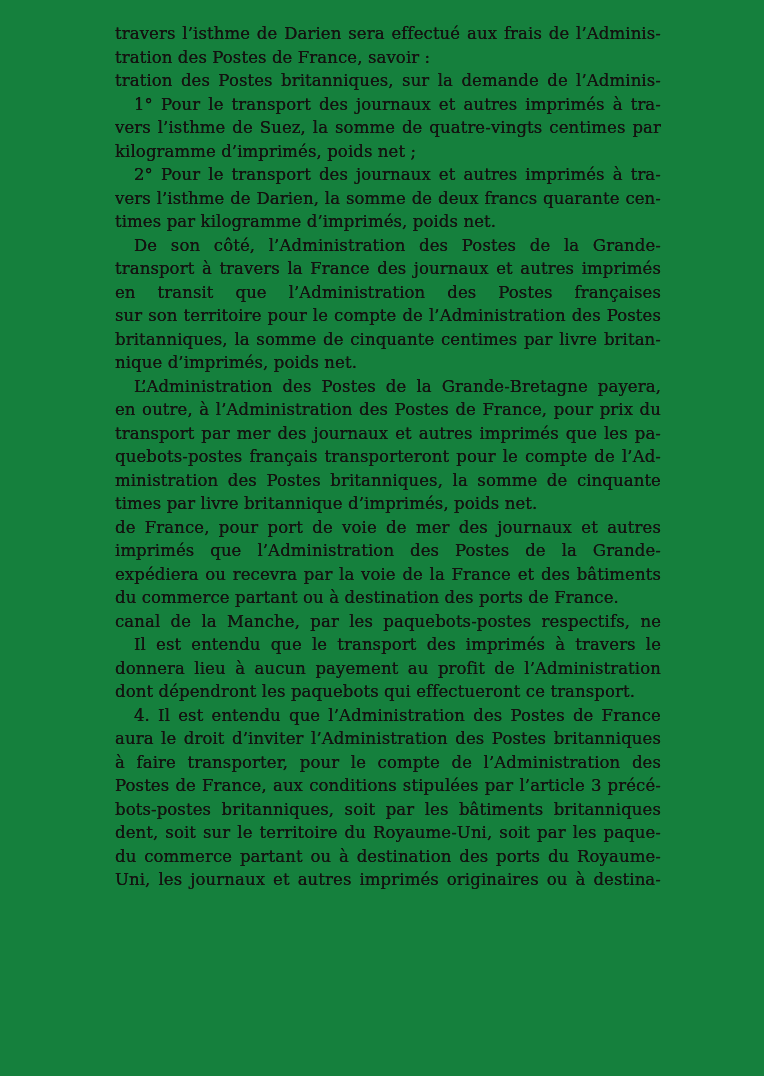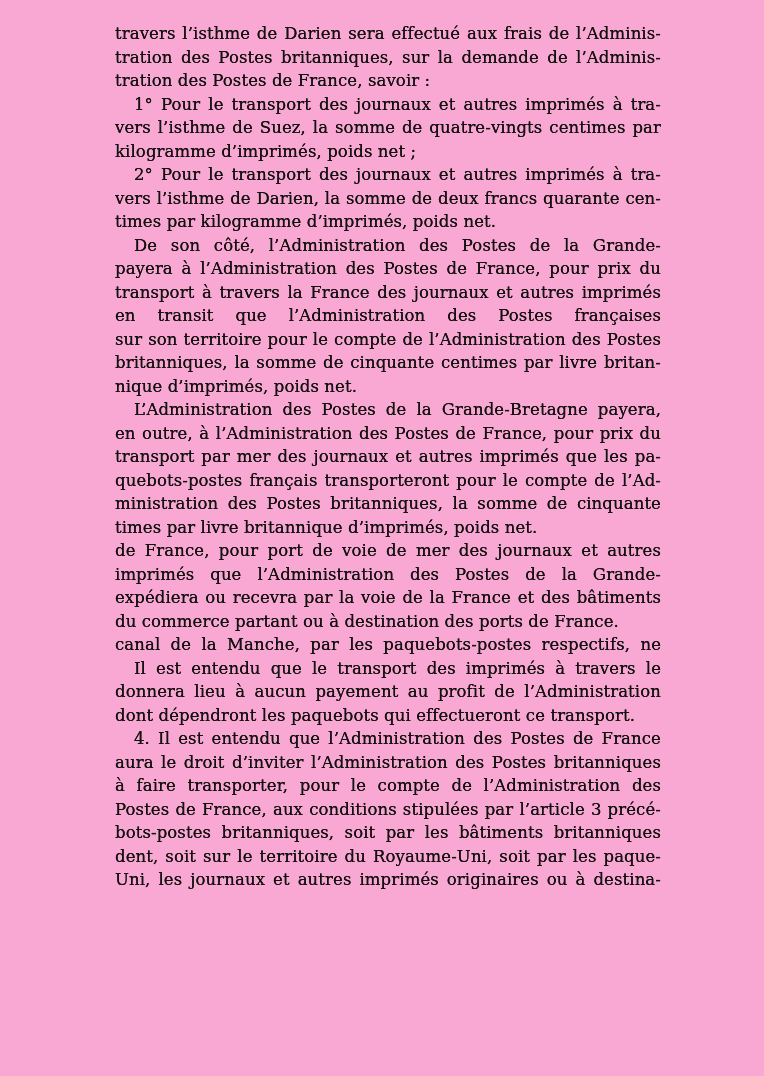--- a/index.html
+++ b/index.html
@@ -10,21 +10,21 @@
     width: 764px;
     height: 1076px;
     background: #fdfdfc;
     overflow: hidden;
     font-family: "DejaVu Serif", "Liberation Serif", serif;
   }
   .scan-page {
     position: relative;
     width: 764px;
     height: 1076px;
-    background: #f9a8d4;
+    background: #15803d;
   }
   .text-block {
     position: absolute;
     left: 115px;
     top: 22px;
     width: 546px;
     color: #141210;
     font-size: 16.5px;
     line-height: 23.5px;
     font-weight: 500;
@@ -49,36 +49,35 @@
     text-indent: 19px;
   }
 </style>
 </head>
 <body>
 
 <div class="scan-page">
   <div class="text-block">
       <div class="para">
         <div class="line">travers l’isthme de Darien sera effectué aux frais de l’Adminis-</div>
+        <div class="line lastline">tration des Postes de France, savoir :</div>
         <div class="line">tration des Postes britanniques, sur la demande de l’Adminis-</div>
-        <div class="line lastline">tration des Postes de France, savoir :</div>
       </div>
       <div class="para">
         <div class="line firstindent">1° Pour le transport des journaux et autres imprimés à tra-</div>
         <div class="line">vers l’isthme de Suez, la somme de quatre-vingts centimes par</div>
         <div class="line lastline">kilogramme d’imprimés, poids net ;</div>
       </div>
       <div class="para">
         <div class="line firstindent">2° Pour le transport des journaux et autres imprimés à tra-</div>
         <div class="line">vers l’isthme de Darien, la somme de deux francs quarante cen-</div>
         <div class="line lastline">times par kilogramme d’imprimés, poids net.</div>
       </div>
       <div class="para">
         <div class="line firstindent">De son côté, l’Administration des Postes de la Grande-Bretagne</div>
-        <div class="line">payera à l’Administration des Postes de France, pour prix du</div>
         <div class="line">transport à travers la France des journaux et autres imprimés</div>
         <div class="line">en transit que l’Administration des Postes françaises transportera</div>
         <div class="line">sur son territoire pour le compte de l’Administration des Postes</div>
         <div class="line">britanniques, la somme de cinquante centimes par livre britan-</div>
         <div class="line lastline">nique d’imprimés, poids net.</div>
       </div>
       <div class="para">
         <div class="line firstindent">L’Administration des Postes de la Grande-Bretagne payera,</div>
         <div class="line">en outre, à l’Administration des Postes de France, pour prix du</div>
         <div class="line">transport par mer des journaux et autres imprimés que les pa-</div>
@@ -98,16 +97,17 @@
         <div class="line">donnera lieu à aucun payement au profit de l’Administration</div>
         <div class="line lastline">dont dépendront les paquebots qui effectueront ce transport.</div>
       </div>
       <div class="para">
         <div class="line firstindent">4. Il est entendu que l’Administration des Postes de France</div>
         <div class="line">aura le droit d’inviter l’Administration des Postes britanniques</div>
         <div class="line">à faire transporter, pour le compte de l’Administration des</div>
         <div class="line">Postes de France, aux conditions stipulées par l’article 3 précé-</div>
         <div class="line">bots-postes britanniques, soit par les bâtiments britanniques</div>
         <div class="line">dent, soit sur le territoire du Royaume-Uni, soit par les paque-</div>
+        <div class="line">du commerce partant ou à destination des ports du Royaume-</div>
         <div class="line">Uni, les journaux et autres imprimés originaires ou à destina-</div>
       </div>
     </div>
 </div>
 
 </body></html>

